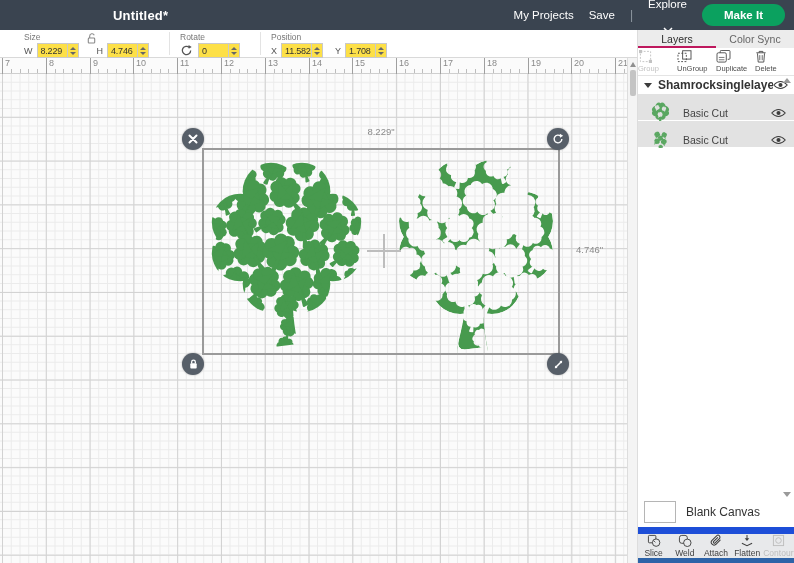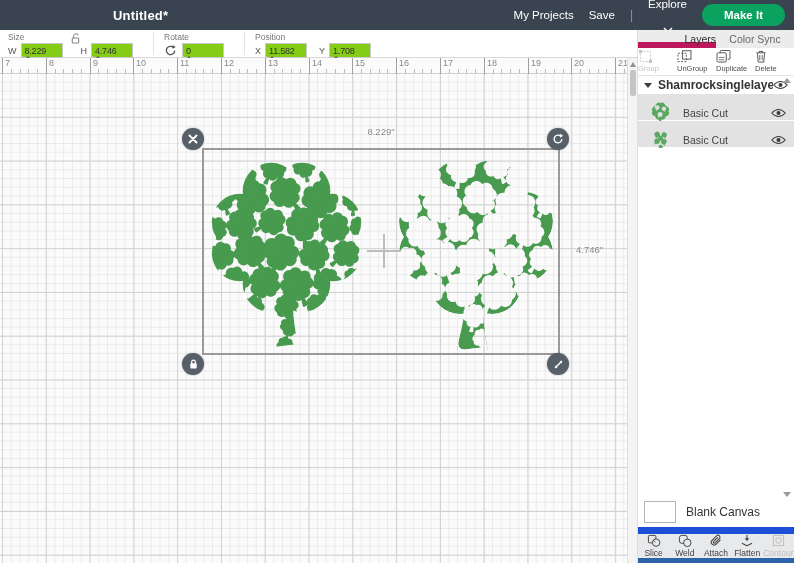--- a/index.html
+++ b/index.html
@@ -15,26 +15,26 @@
   .tb-explore { display:flex; align-items:center; gap:17px; color:#fff; font-size:11.5px; cursor:pointer;flex-direction:column; }
   .makeit { background:#0ba15f; color:#fff; font-size:11.5px; font-weight:bold;
     border:none; border-radius:12px; padding:5px 22px; cursor:pointer; }
 
   
   .mainrow { display:flex; height:533px; }
   .leftcol { width:637px; display:flex; flex-direction:column; }
 
   
   .edittb { height:28px; background:#fff; border-bottom:1px solid #d9d9d9;
-    display:flex; align-items:stretch; padding-left:8px; }
+    display:flex; align-items:stretch; padding-left:24px; }
   .tgroup { position:relative; padding:2px 10px 0 0; }
   .tglabel { font-size:8.5px; color:#777; display:block; }
   .trow { display:flex; align-items:center; gap:4px; margin-top:1px; }
   .flabel { font-size:9px; color:#555; }
-  .numfield { display:flex; width:42px; height:15px; border:1px solid #c9c9c9; background:#84cc16;flex-direction:column; }
+  .numfield { display:flex; width:42px; height:15px; border:1px solid #c9c9c9; background:#fde047; }
   .numfield .val { flex:1; font-size:9px; color:#333; padding:2px 0 0 3px; letter-spacing:-.2px; }
   .stepper { width:11px; border-left:1px solid #c9c9c9; display:flex; flex-direction:column;
     align-items:center; justify-content:center; gap:2px; cursor:pointer; }
   .stepper .up { width:0; height:0; border-left:3px solid transparent; border-right:3px solid transparent; border-bottom:3px solid #666; }
   .stepper .dn { width:0; height:0; border-left:3px solid transparent; border-right:3px solid transparent; border-top:3px solid #666; }
   .aspectlock { position:absolute; top:2px; left:62px; }
   .vdiv { width:1px; background:#e3e3e3; margin:2px 10px; }
   .roticon { margin-right:1px; display:flex; align-items:center; }
 
   
@@ -79,21 +79,21 @@
 
   .shamrock { position:absolute; z-index:5; }
   .sh-left { left:205px; top:92px; }
   .sh-right { left:392px; top:92px; }
 
   
   .panel { width:157px; background:#fff; display:flex; flex-direction:column; position:relative;
     border-left:1px solid #ddd; }
   .tabs { height:18px; display:flex; background:#ececec; }
   .tab { width:50%; text-align:center; font-size:10.5px; color:#666; padding-top:3px; cursor:pointer; }
-  .tab.active { color:#2e2e2e; border-bottom:6px solid #be185d;text-align:right; }
+  .tab.active { color:#2e2e2e; border-bottom:2px solid #be185d; }
   .actions { height:28px; display:flex; align-items:center; background:#fff; border-bottom:1px solid #e4e4e4; }
   .act { width:25%; display:flex; flex-direction:column; align-items:flex-start; gap:1px;
     color:#4d4d4d; cursor:pointer; }
   .act .lbl { font-size:7.5px; }
   .act.disabled { color:#c2c2c2; cursor:default; }
   .grouphdr { height:18px; display:flex; align-items:center; background:#fff; padding:0 6px; }
   .grouphdr .name { font-size:12px; font-weight:bold; color:#333; margin-left:6px; flex:1;
     white-space:nowrap; overflow:hidden; }
   .layerrow { height:26px; background:#e2e2e2; display:flex; align-items:center;
     padding:11px 8px 0 13px; margin-bottom:1px; cursor:pointer; }

